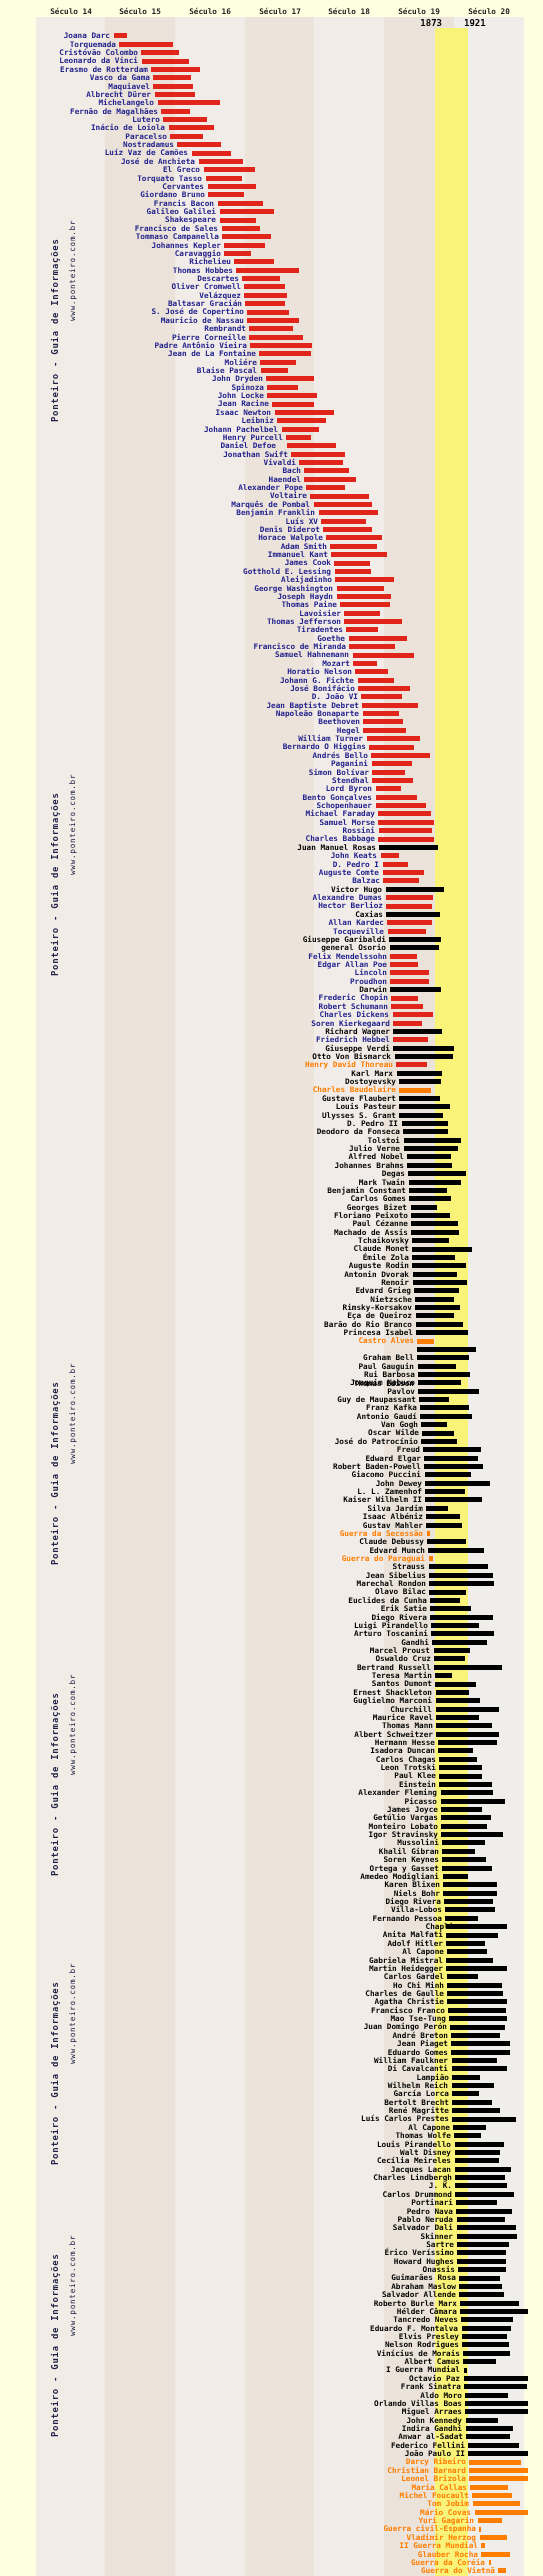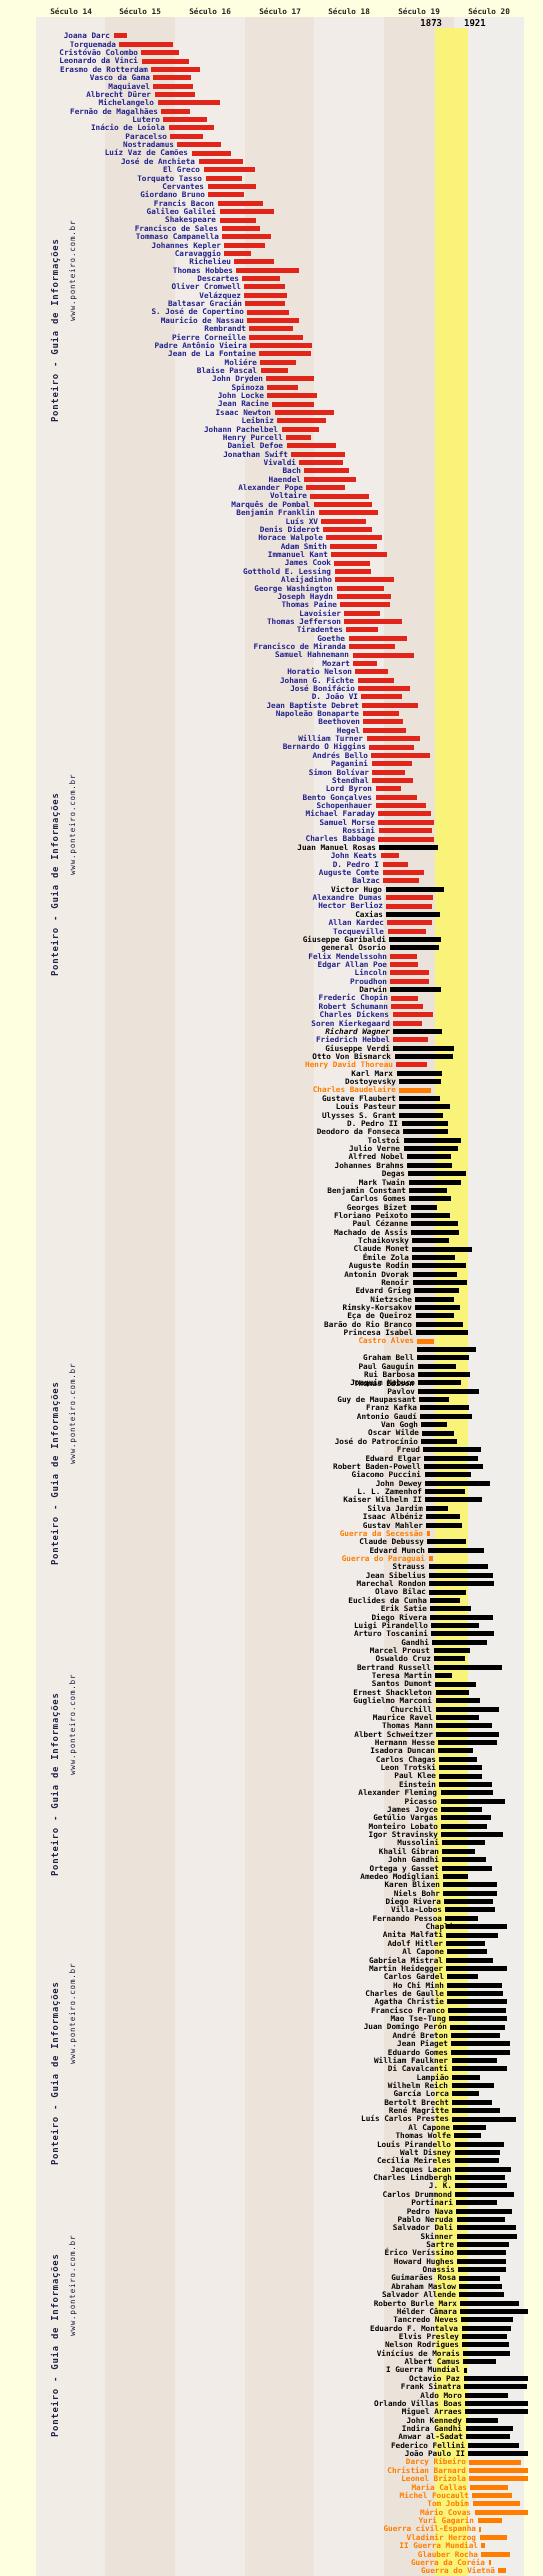--- a/index.html
+++ b/index.html
@@ -248,21 +248,21 @@
       </div>
       <div>
         <span class="row-name" style="top: 425px; right: 266px; color: rgb(34, 34, 140);">Johann Pachelbel</span>
         <div class="row-bar" style="left: 282px; top: 427px; width: 37px; background: rgb(226, 37, 26);"></div>
       </div>
       <div>
         <span class="row-name" style="top: 433px; right: 261px; color: rgb(34, 34, 140);">Henry Purcell</span>
         <div class="row-bar" style="left: 286px; top: 435px; width: 25px; background: rgb(226, 37, 26);"></div>
       </div>
       <div>
-        <span class="row-name" style="top: 441px; right: 261px; color: rgb(34, 34, 140); padding-left: 16px;">Daniel Defoe</span>
+        <span class="row-name" style="top: 441px; right: 268px; color: rgb(34, 34, 140); padding-left: 16px;">Daniel Defoe</span>
         <div class="row-bar" style="left: 287px; top: 443px; width: 49px; background: rgb(226, 37, 26);"></div>
       </div>
       <div>
         <span class="row-name" style="top: 450px; right: 256px; color: rgb(34, 34, 140);">Jonathan Swift</span>
         <div class="row-bar" style="left: 291px; top: 452px; width: 54px; background: rgb(226, 37, 26);"></div>
       </div>
       <div>
         <span class="row-name" style="top: 458px; right: 248px; color: rgb(34, 34, 140);">Vivaldi</span>
         <div class="row-bar" style="left: 299px; top: 460px; width: 44px; background: rgb(226, 37, 26);"></div>
       </div>
@@ -528,21 +528,21 @@
       </div>
       <div>
         <span class="row-name" style="top: 1010px; right: 155px; color: rgb(34, 34, 140);">Charles Dickens</span>
         <div class="row-bar" style="left: 393px; top: 1012px; width: 40px; background: rgb(226, 37, 26);"></div>
       </div>
       <div>
         <span class="row-name" style="top: 1019px; right: 154px; color: rgb(34, 34, 140);">Soren Kierkegaard</span>
         <div class="row-bar" style="left: 393px; top: 1021px; width: 29px; background: rgb(226, 37, 26);"></div>
       </div>
       <div>
-        <span class="row-name" style="top: 1027px; right: 154px; color: rgb(0, 0, 0); font-style: italic;">Richard Wagner</span>
+        <span class="row-name" style="top: 1027px; right: 154px; color: rgb(0, 0, 0);">Richard Wagner</span>
         <div class="row-bar" style="left: 393px; top: 1029px; width: 49px; background: rgb(0, 0, 0);"></div>
       </div>
       <div>
         <span class="row-name" style="top: 1035px; right: 154px; color: rgb(34, 34, 140);">Friedrich Hebbel</span>
         <div class="row-bar" style="left: 393px; top: 1037px; width: 35px; background: rgb(226, 37, 26);"></div>
       </div>
       <div>
         <span class="row-name" style="top: 1044px; right: 154px; color: rgb(0, 0, 0);">Giuseppe Verdi</span>
         <div class="row-bar" style="left: 393px; top: 1046px; width: 61px; background: rgb(0, 0, 0);"></div>
       </div>
@@ -924,21 +924,21 @@
       </div>
       <div>
         <span class="row-name" style="top: 1838px; right: 105px; color: rgb(0, 0, 0);">Mussolini</span>
         <div class="row-bar" style="left: 442px; top: 1840px; width: 43px; background: rgb(0, 0, 0);"></div>
       </div>
       <div>
         <span class="row-name" style="top: 1847px; right: 105px; color: rgb(0, 0, 0);">Khalil Gibran</span>
         <div class="row-bar" style="left: 442px; top: 1849px; width: 33px; background: rgb(0, 0, 0);"></div>
       </div>
       <div>
-        <span class="row-name" style="top: 1855px; right: 105px; color: rgb(0, 0, 0);">John Gandhi</span>
+        <span class="row-name" style="top: 1855px; right: 105px; color: rgb(0, 0, 0);">Soren Keynes</span>
         <div class="row-bar" style="left: 442px; top: 1857px; width: 44px; background: rgb(0, 0, 0);"></div>
       </div>
       <div>
         <span class="row-name" style="top: 1864px; right: 105px; color: rgb(0, 0, 0);">Ortega y Gasset</span>
         <div class="row-bar" style="left: 442px; top: 1866px; width: 50px; background: rgb(0, 0, 0);"></div>
       </div>
       <div>
         <span class="row-name" style="top: 1872px; right: 105px; color: rgb(0, 0, 0);">Amedeo Modigliani</span>
         <div class="row-bar" style="left: 443px; top: 1874px; width: 25px; background: rgb(0, 0, 0);"></div>
       </div>

